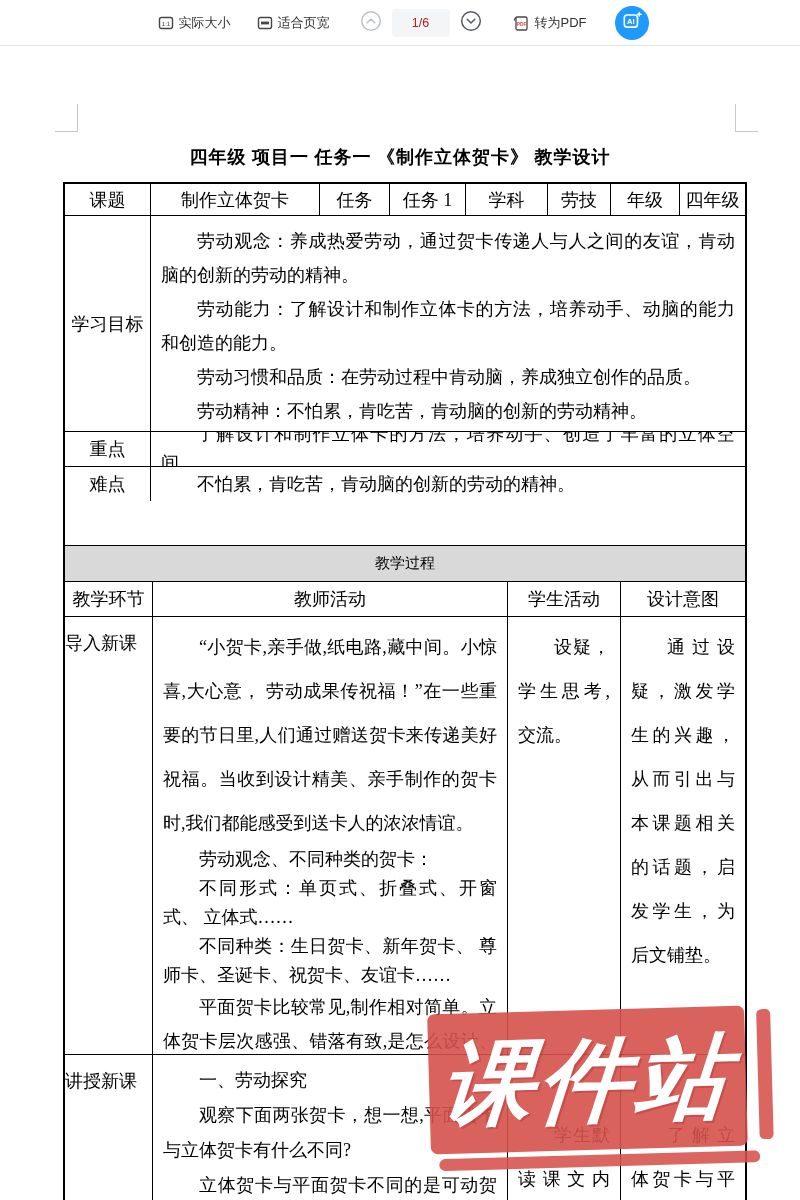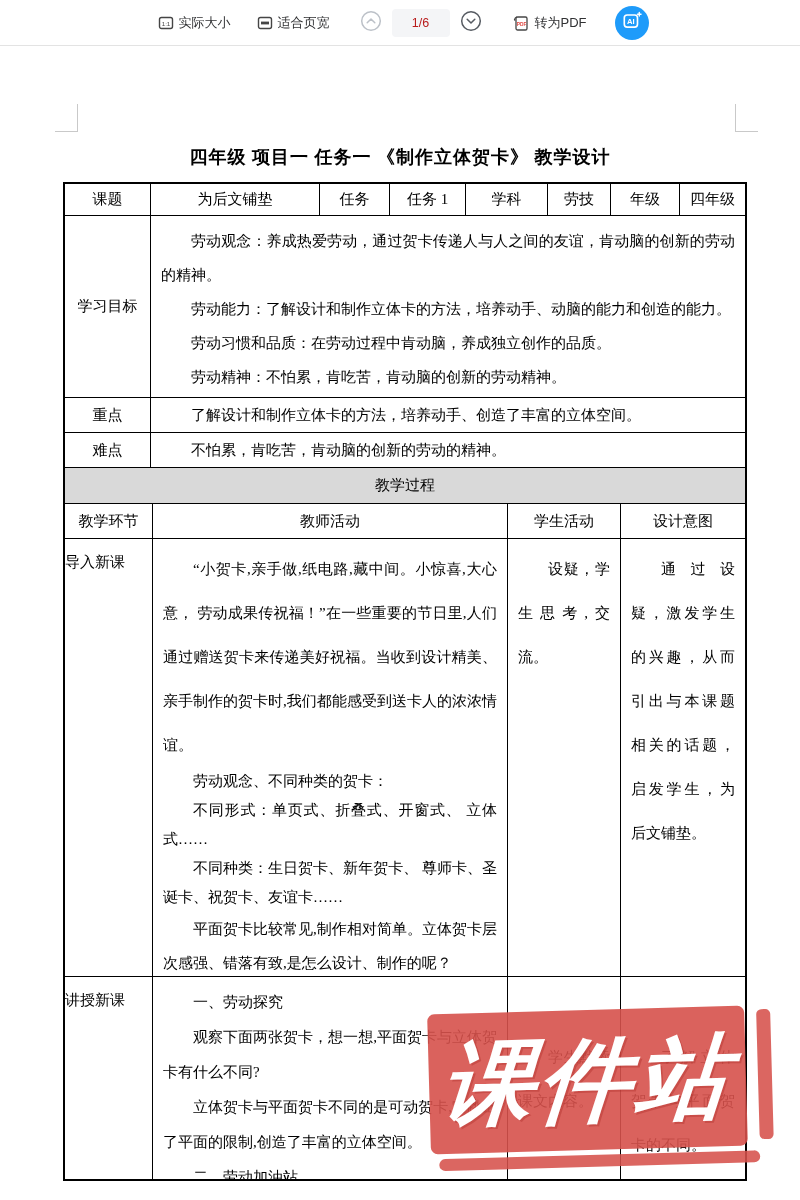--- a/index.html
+++ b/index.html
@@ -33,29 +33,29 @@
   .corner-mark.left{left:55px;border-right:1px solid #c9c9c9;border-bottom:1px solid #c9c9c9;}
   .corner-mark.right{left:735px;border-left:1px solid #c9c9c9;border-bottom:1px solid #c9c9c9;}
   .page-title{
     margin:0;padding-top:99px;text-align:center;
     font-size:18px;font-weight:bold;letter-spacing:1px;
   }
   
   .doc-table{margin:13px 0 0 63px;width:680px;border:2px solid #000;}
   .tr{display:grid;}
   .tr + .tr{border-top:1px solid #000;}
-  .td{border-left:1px solid #000;box-sizing:border-box;font-size:15px;overflow:hidden;}
+  .td{border-left:1px solid #000;box-sizing:border-box;font-size:18px;overflow:hidden;}
   .td:first-child{border-left:none;}
   .cell-center{display:flex;align-items:center;justify-content:center;text-align:center;padding:0 4px;}
   .r-info{grid-template-columns:85px 169px 70px 76px 82px 63px 69px 66px;height:31px;}
   .r-two{grid-template-columns:85px 595px;}
   .r-goals{min-height:176px;}
   .r-point{height:34px;}
   .r-point .content{display:flex;align-items:center;}
-  .r-process{height:35px;background:#d9d9d9;display:flex;align-items:center;justify-content:center;font-size:15px;}
+  .r-process{height:35px;background:#d9d9d9;display:flex;align-items:center;justify-content:center;font-size:15px;margin-top:44px;}
   .r-four{grid-template-columns:87px 355px 113px 125px;}
   .r-head{height:34px;}
   .r-stage1{height:437px;}
   .r-stage2{height:202px;}
   .content{padding:3px 10px;}
   .stage-label{text-align:left;padding-top:14px;}
   .doc-table p{margin:0;text-indent:2em;text-align:justify;}
   .lh29{line-height:29px;}
   .lh34{line-height:34px;}
   .lh35{line-height:35px;}
@@ -146,21 +146,21 @@
 <div class="page">
   <div class="corner-mark left"></div>
   <div class="corner-mark right"></div>
 
   <h1 class="page-title">四年级 项目一 任务一 《制作立体贺卡》 教学设计</h1>
 
   <div class="doc-table">
 
     <div class="tr r-info">
       <div class="td cell-center">课题</div>
-      <div class="td cell-center">为后文铺垫</div>
+      <div class="td cell-center">制作立体贺卡</div>
       <div class="td cell-center">任务</div>
       <div class="td cell-center">任务 1</div>
       <div class="td cell-center">学科</div>
       <div class="td cell-center">劳技</div>
       <div class="td cell-center">年级</div>
       <div class="td cell-center">四年级</div>
     </div>
 
     <div class="tr r-two r-goals">
       <div class="td cell-center">学习目标</div>

